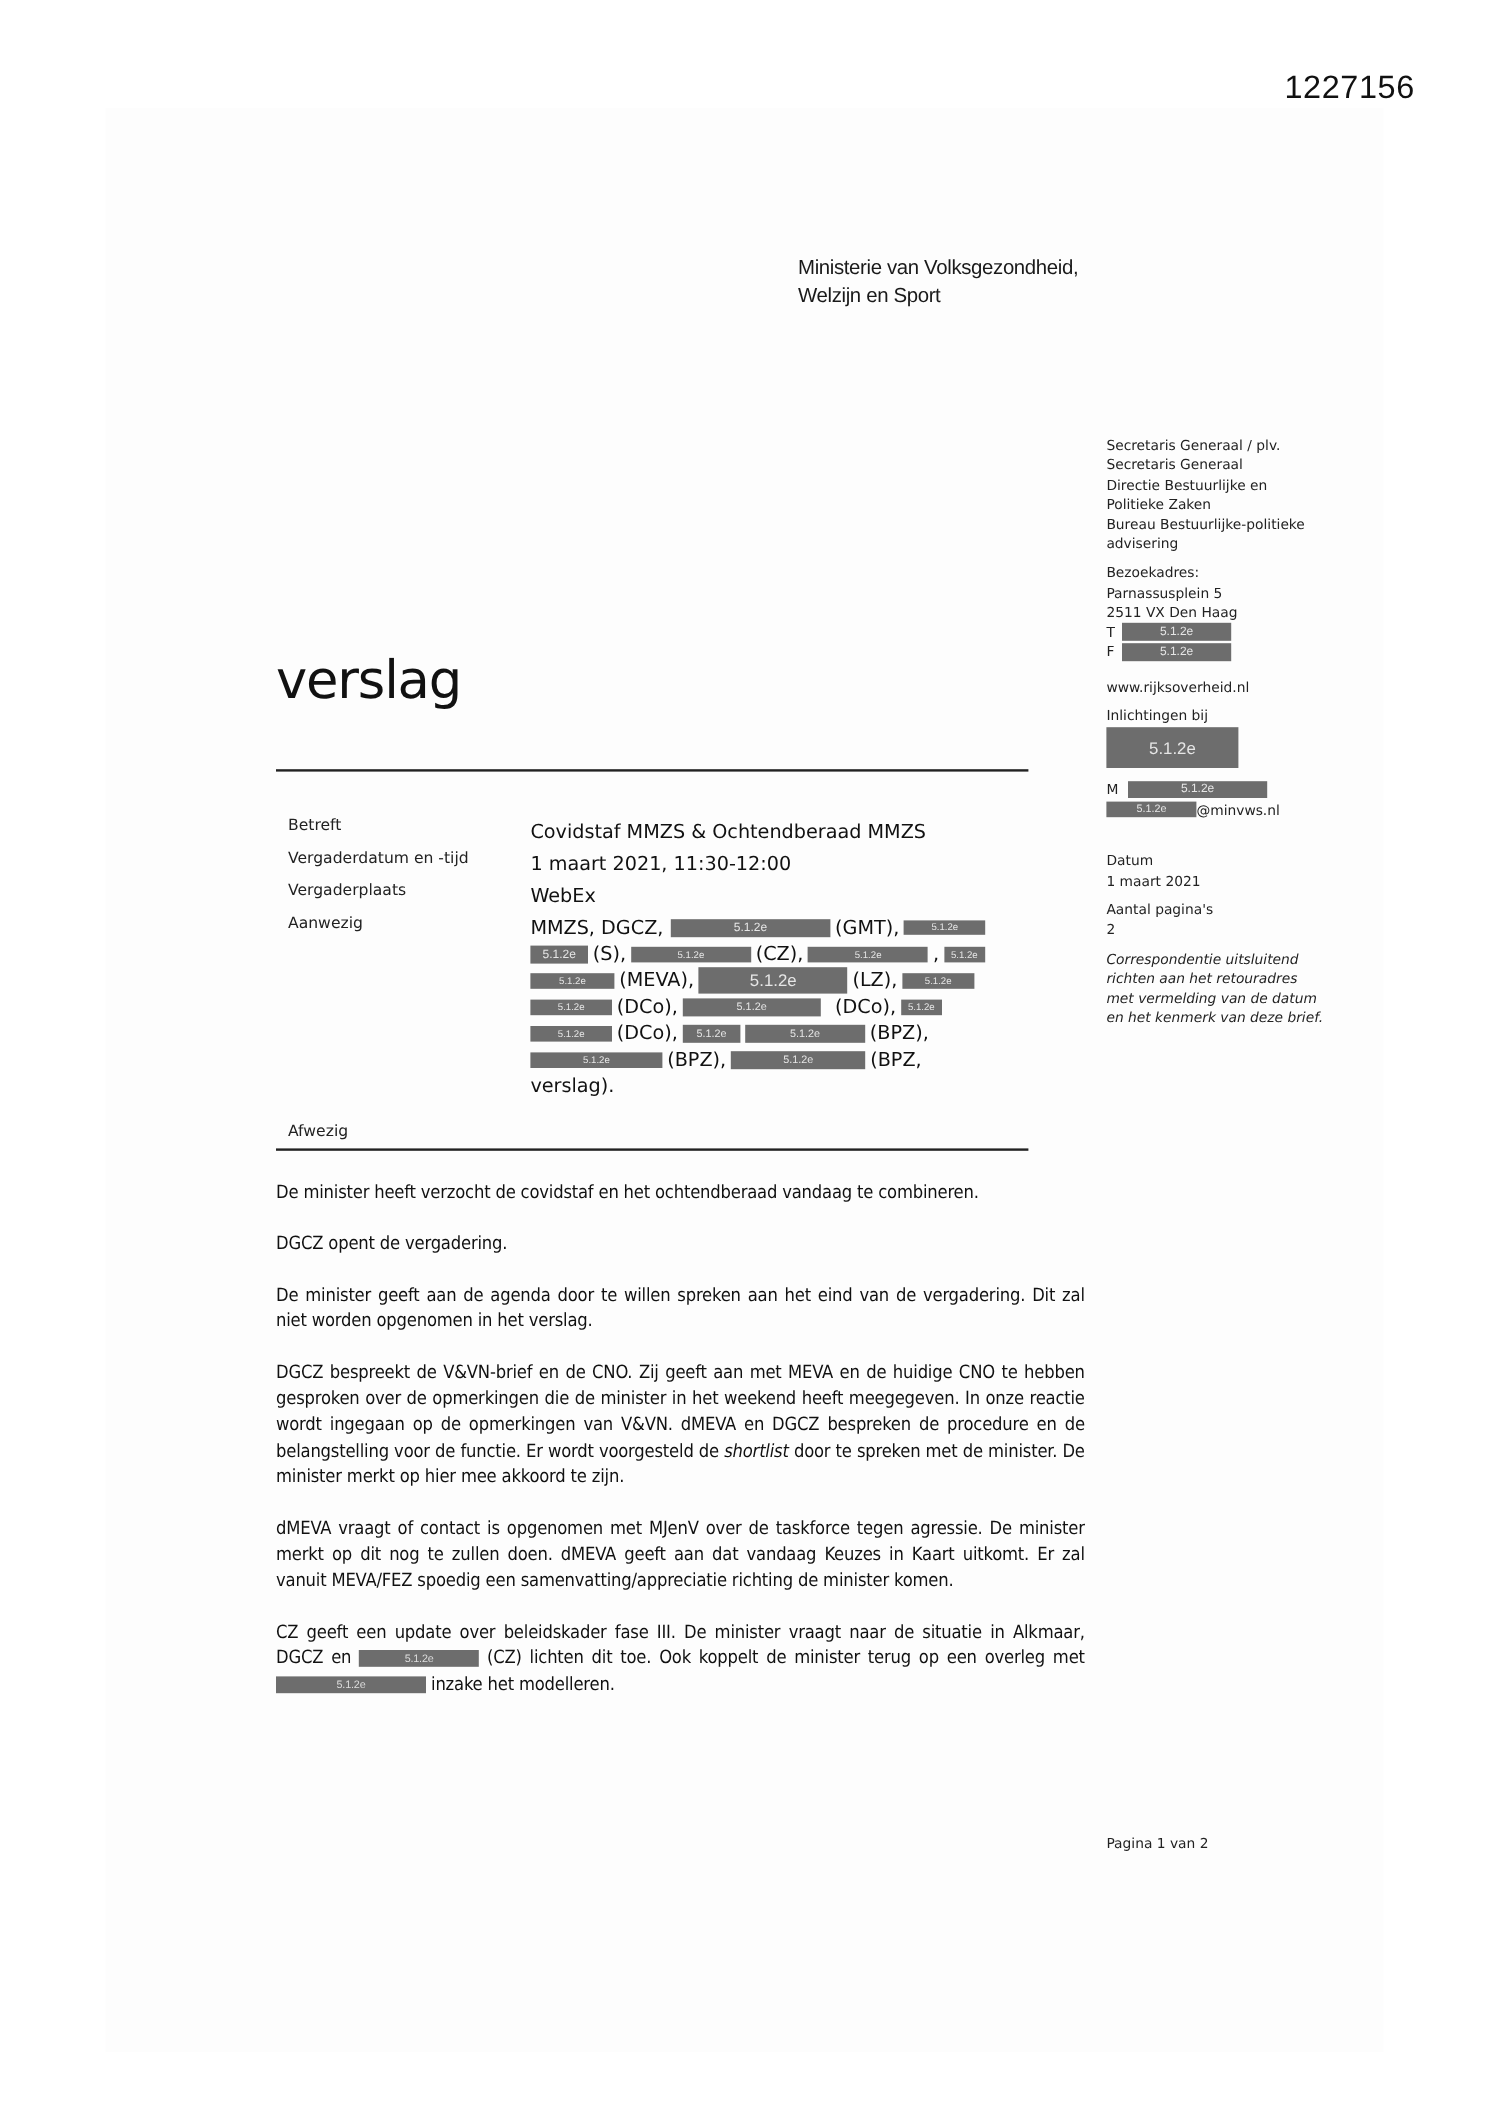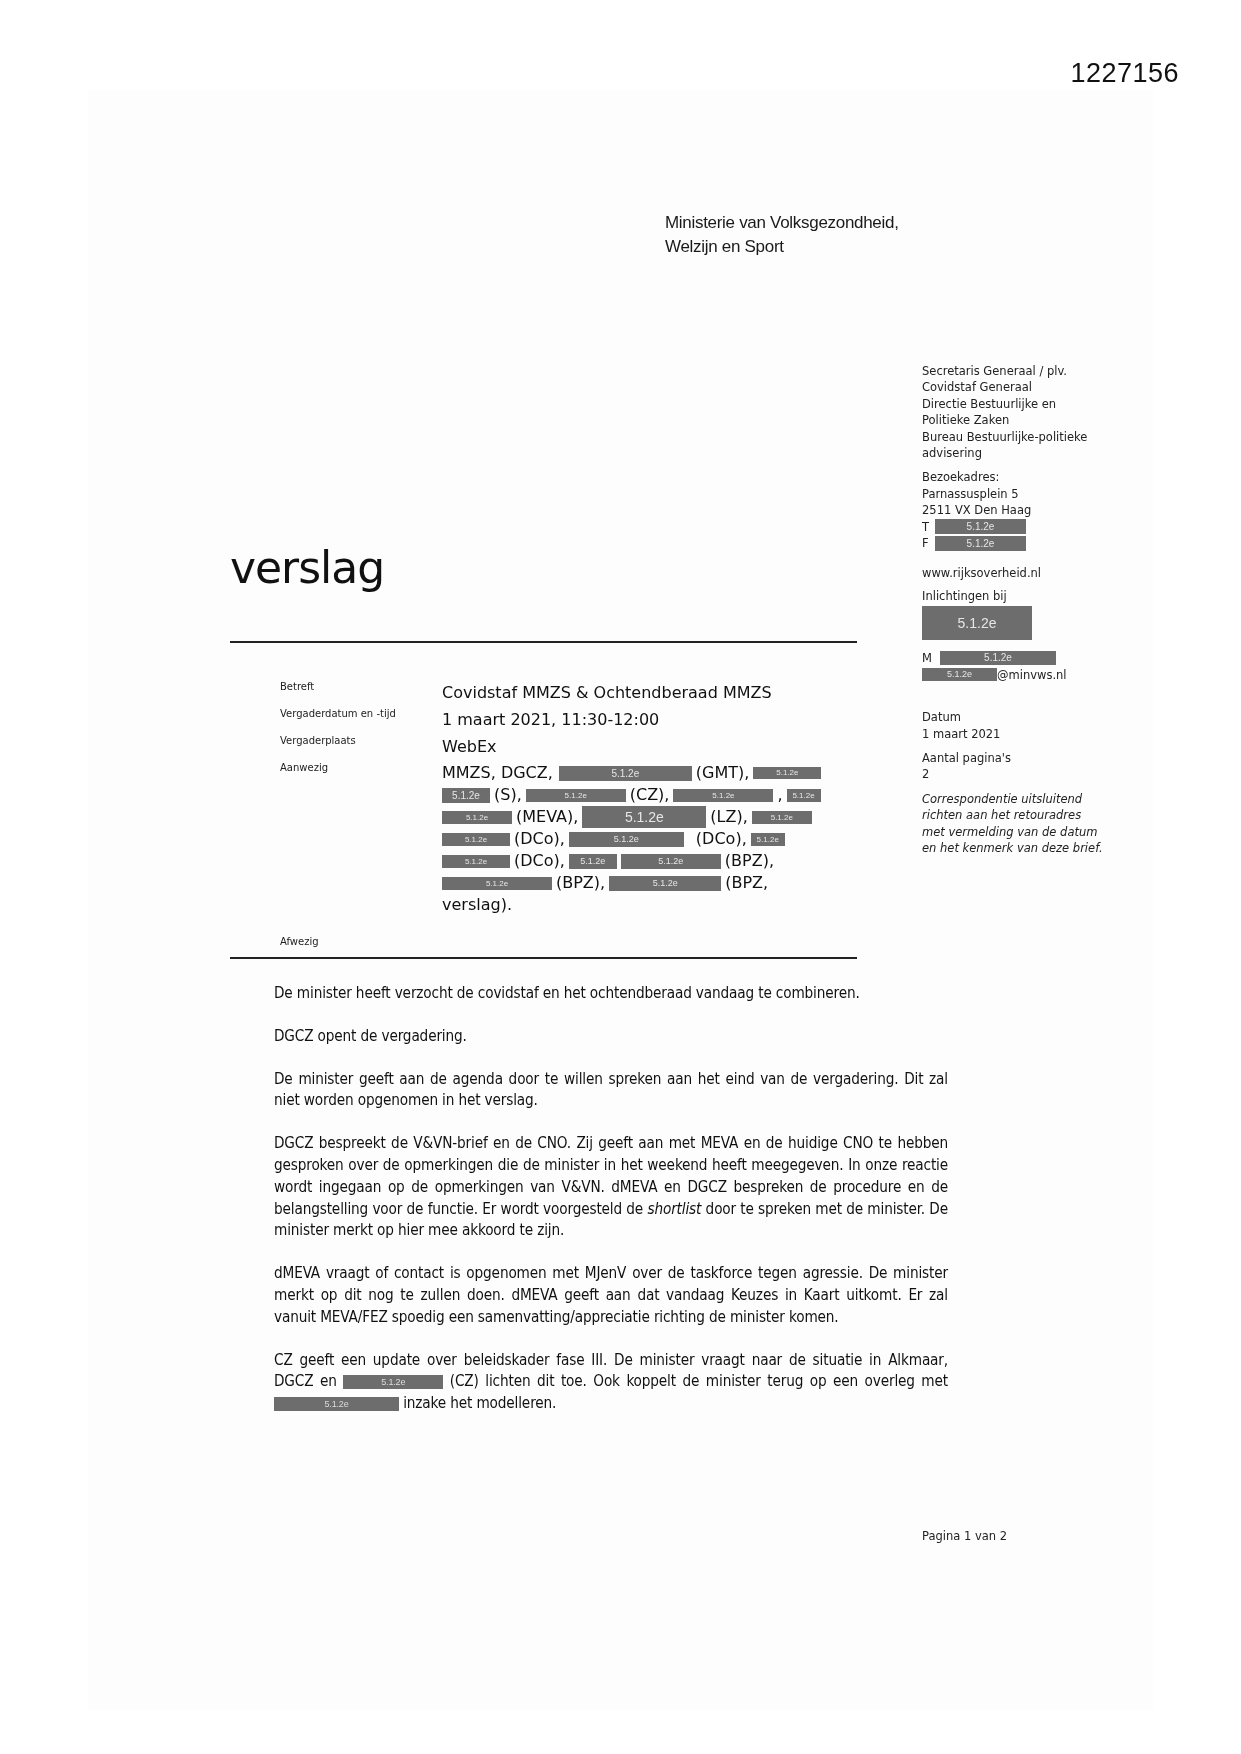--- a/index.html
+++ b/index.html
@@ -37,35 +37,34 @@
   .redact.lg { font-size: 14px; line-height: 22px; height: 22px; }
   .row { display: flex; align-items: center; white-space: nowrap; }
   .title-verslag {
     position: absolute; left: 230px; top: 542px;
     font-family: "DejaVu Sans", sans-serif; font-size: 44px; font-weight: normal; color: #111;
     letter-spacing: -1px;
   }
   .hr { position: absolute; left: 230px; width: 627px; height: 2px; background: #222; }
   .meta-labels {
     position: absolute; left: 240px; top: 681px;
-    font-size: 10px; color: #222; margin-left: 40px;
+    font-size: 13px; color: #222;
   }
   .meta-labels div { height: 27px; }
   .meta-values {
     position: absolute; left: 442px; top: 679px; width: 430px;
     font-size: 16px; line-height: 27px; color: #111;
   }
   .att-line { height: 22px; line-height: 22px; display: flex; align-items: center; white-space: nowrap; }
   .att-line .txt { margin: 0 4px; }
   .body-text {
     position: absolute; left: 230px; top: 983px; width: 674px;
     font-family: "DejaVu Sans Condensed", "DejaVu Sans", sans-serif;
     font-size: 15.2px; line-height: 21.8px; color: #111; text-align: justify;
     letter-spacing: -0.15px;
-    margin-left: 44px;
   }
   .body-text p { margin: 0 0 21px 0; }
   .body-text .r { display: inline-block; background: #6d6d6d; color: #ddd; font-size: 9px; text-align: center; height: 14px; line-height: 14px; vertical-align: middle; font-family: "Liberation Sans", sans-serif; }
   .page-footer {
     position: absolute; left: 922px; top: 1529px; font-size: 11.5px; color: #222;
   }
 </style>
 </head>
 <body>
 
@@ -73,21 +72,21 @@
 
 <div class="doc-number">1227156</div>
 
 <div class="ministry">
   <div>Ministerie van Volksgezondheid,</div>
   <div>Welzijn en Sport</div>
 </div>
 
 <div class="sidebar">
   <div class="bold">Secretaris Generaal / plv.</div>
-  <div class="bold">Covidstaf Generaal</div>
+  <div class="bold">Secretaris Generaal</div>
   <div>Directie Bestuurlijke en</div>
   <div>Politieke Zaken</div>
   <div>Bureau Bestuurlijke-politieke</div>
   <div>advisering</div>
   <div class="gap"></div>
   <div class="bold">Bezoekadres:</div>
   <div>Parnassusplein 5</div>
   <div>2511 VX  Den Haag</div>
   <div class="row">
     <span style="width:13px">T</span>

